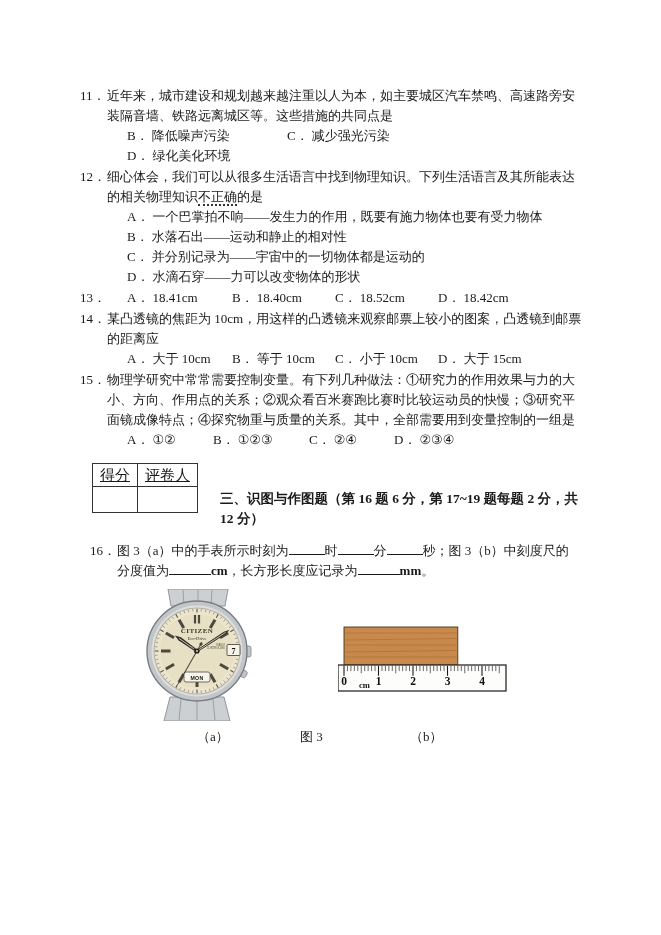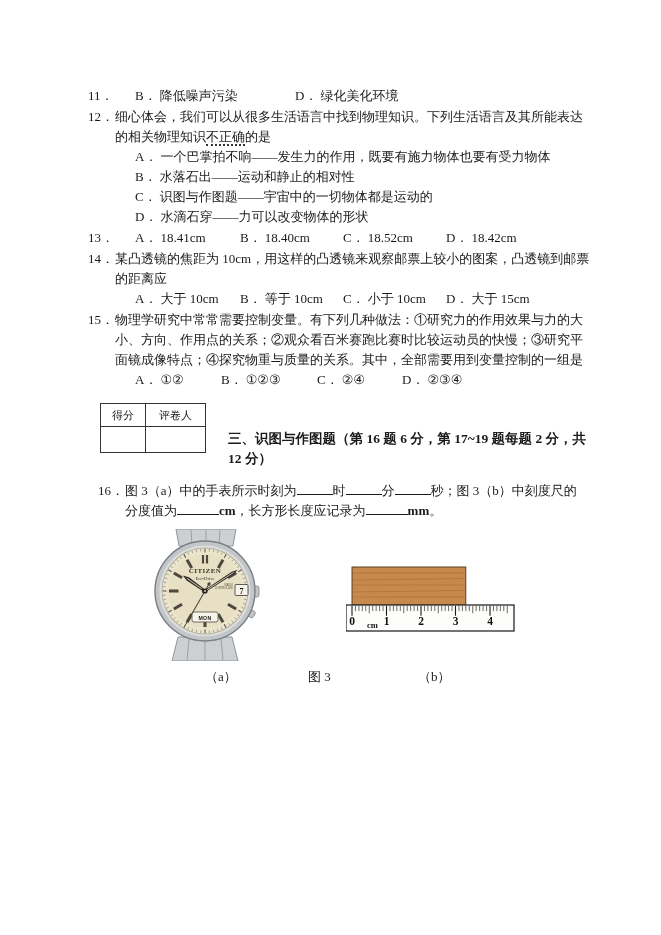--- a/index.html
+++ b/index.html
@@ -2,33 +2,33 @@
 <html><head>
 <meta charset="utf-8">
 <style>
   * { margin:0; padding:0; box-sizing:border-box; }
   html,body { background:#e8e8e8; }
   body { font-family:"Liberation Serif","DejaVu Serif",serif; }
   .page {
     position:relative; width:661px; height:935px; background:#ffffff;
     margin:0 auto; overflow:hidden; color:#1a1a1a;
   }
-  .content { position:absolute; left:88px; top:86px; width:505px; font-size:13px; line-height:20px; }
+  .content { position:absolute; left:80px; top:86px; width:505px; font-size:13px; line-height:20px; }
   .q { display:flex; margin-bottom:1px; }
   .qno { width:27px; flex:none; }
   .qbody { flex:1; }
   .opts { margin-left:20px; }
   .opts-2col { display:grid; grid-template-columns:160px 1fr; }
   .opts-rows { display:grid; grid-template-columns:1fr; }
   .opts-4col { display:grid; grid-template-columns:105px 103px 103px 1fr; }
   .opts-4col-n { display:grid; grid-template-columns:86px 96px 85px 1fr; }
   .opt-label { margin-right:3px; }
   .emph { text-emphasis:filled dot under; -webkit-text-emphasis:filled dot under; border-bottom:2px dotted #333; }
   .score-row { display:flex; align-items:flex-start; margin-top:13px; margin-left:12px; }
-  .score-table { border-collapse:collapse; font-size:11px; flex:none; }
+  .score-table { border-collapse:collapse; font-size:15px; flex:none;text-decoration:underline; }
   .score-table td { border:1px solid #333; text-align:center; vertical-align:middle; }
   .score-table .r1 td { height:23px; padding:0 6px; }
   .score-table .r2 td { height:26px; }
   .score-table .c1 { width:45px; }
   .score-table .c2 { width:60px; }
   .section-heading { font-weight:bold; font-size:13.5px; margin-left:22px; margin-top:26px; line-height:20px; }
   .q16 { margin-top:12px;margin-left:10px; }
   .q16 .line { white-space:nowrap; }
   .blank { display:inline-block; width:36px; height:12px; border-bottom:1px solid #1a1a1a; }
   .blank.w { width:42px; }
@@ -44,35 +44,37 @@
 </style>
 </head>
 <body>
 
 <div class="page">
   <div class="content">
 
     <div class="q">
       <span class="qno">11．</span>
       <div class="qbody">
+        <div>近年来，城市建设和规划越来越注重以人为本，如主要城区汽车禁鸣、高速路旁安装隔音墙、铁路远离城区等。这些措施的共同点是</div>
         <div class="opts opts-2col">
           <span class="opt"><span class="opt-label">B．</span><span>降低噪声污染</span></span>
+          <span class="opt"><span class="opt-label">C．</span><span>减少强光污染</span></span>
           <span class="opt"><span class="opt-label">D．</span><span>绿化美化环境</span></span>
         </div>
       </div>
     </div>
 
     <div class="q">
       <span class="qno">12．</span>
       <div class="qbody">
         <div><span>细心体会，我们可以从很多生活语言中找到物理知识。下列生活语言及其所能表达的相关物理知识</span><span class="emph">不正确</span><span>的是</span></div>
         <div class="opts opts-rows">
           <span class="opt"><span class="opt-label">A．</span><span>一个巴掌拍不响——发生力的作用，既要有施力物体也要有受力物体</span></span>
           <span class="opt"><span class="opt-label">B．</span><span>水落石出——运动和静止的相对性</span></span>
-          <span class="opt"><span class="opt-label">C．</span><span>识图与作图题——宇宙中的一切物体都是运动的</span></span>
+          <span class="opt"><span class="opt-label">C．</span><span>并分别记录为——宇宙中的一切物体都是运动的</span></span>
           <span class="opt"><span class="opt-label">D．</span><span>水滴石穿——力可以改变物体的形状</span></span>
         </div>
       </div>
     </div>
 
     <div class="q">
       <span class="qno">13．</span>
       <div class="qbody">
         <div class="opts opts-4col">
           <span class="opt"><span class="opt-label">A．</span><span>18.41cm</span></span>

